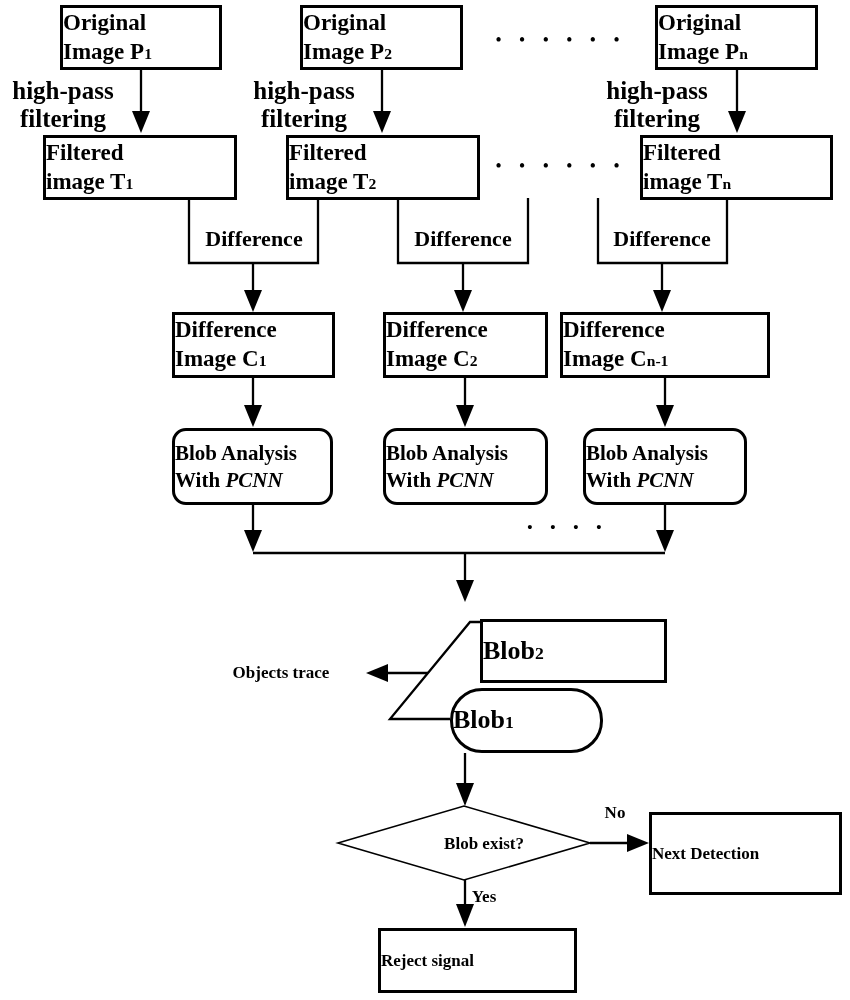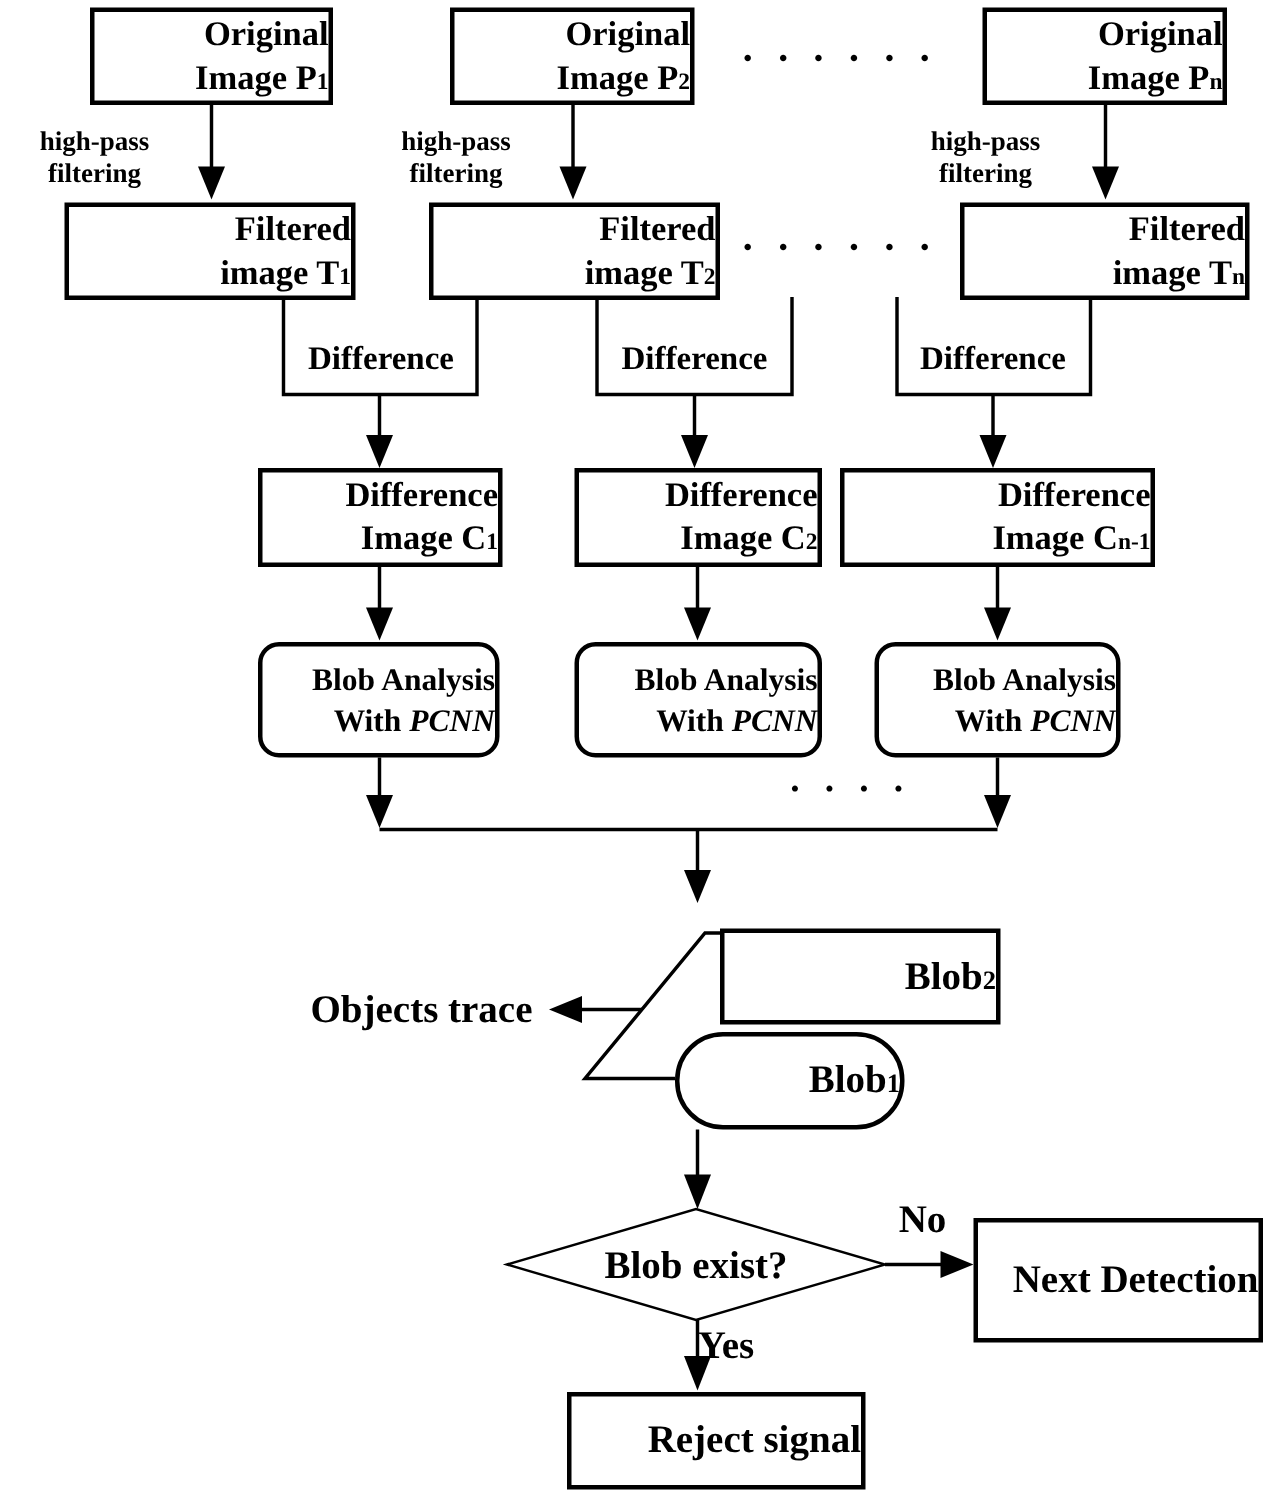--- a/index.html
+++ b/index.html
@@ -3,32 +3,32 @@
 <meta charset="utf-8">
 <style>
   html,body{margin:0;padding:0;background:#ffffff;}
   #canvas{
     position:relative;width:850px;height:1000px;background:#ffffff;overflow:hidden;
     font-family:"Liberation Serif","DejaVu Serif",serif;color:#000;
   }
   #wires{position:absolute;left:0;top:0;z-index:0;}
   .box{
     position:absolute;background:#fff;border:3px solid #000;box-sizing:border-box;
-    display:flex;flex-direction:column;align-items:flex-end;justify-content:center;
+    display:flex;flex-direction:column;align-items:flex-start;justify-content:center;
     text-align:center;font-weight:bold;z-index:2;
   }
   .ln{line-height:1.26;white-space:nowrap;}
   .sub{font-size:0.68em;}
   .it{font-style:italic;margin-top:20px;}
   .lbl{
     position:absolute;font-weight:bold;text-align:center;white-space:nowrap;
     transform:translate(-50%,-50%);z-index:3;
   }
   .fz23{font-size:23px;} .fz22{font-size:22px;} .fz21{font-size:21px;border-radius:14px;}
-  .fz25{font-size:18px;} .fz26{font-size:26px;}
+  .fz25{font-size:25px;} .fz26{font-size:17px;}
   .dots{letter-spacing:7px;font-size:16px;font-weight:bold;}
   .funnel-text{position:absolute;transform:translate(-50%,-50%);font-weight:bold;z-index:2;white-space:nowrap;}
 </style>
 </head>
 <body>
 
 <div id="canvas">
 
   <svg id="wires" width="850" height="1000" viewBox="0 0 850 1000">
     <g stroke="#000" stroke-width="2.3" fill="none">
@@ -163,21 +163,21 @@
 
   <div class="box" style="left:480px;top:619px;width:187px;height:64px;font-size:26px;">
     <span class="ln"><span>Blob</span><span class="sub">2</span></span>
   </div>
   <div class="box" style="left:450px;top:688px;width:153px;height:65px;font-size:26px;border-radius:32px;">
     <span class="ln"><span>Blob</span><span class="sub">1</span></span>
   </div>
 
   <div class="lbl fz26" style="left:281px;top:673px;">Objects trace</div>
 
-  <div class="lbl fz26" style="left:464px;top:844px;">Blob exist?</div>
+  <div class="lbl fz26" style="left:484px;top:844px;">Blob exist?</div>
   <div class="lbl fz26" style="left:615px;top:813px;">No</div>
   <div class="lbl fz26" style="left:484px;top:897px;">Yes</div>
 
   <div class="box fz26" style="left:649px;top:812px;width:193px;height:83px;">
     <span class="ln">Next Detection</span>
   </div>
   <div class="box fz26" style="left:378px;top:928px;width:199px;height:65px;">
     <span class="ln">Reject signal</span>
   </div>
 

